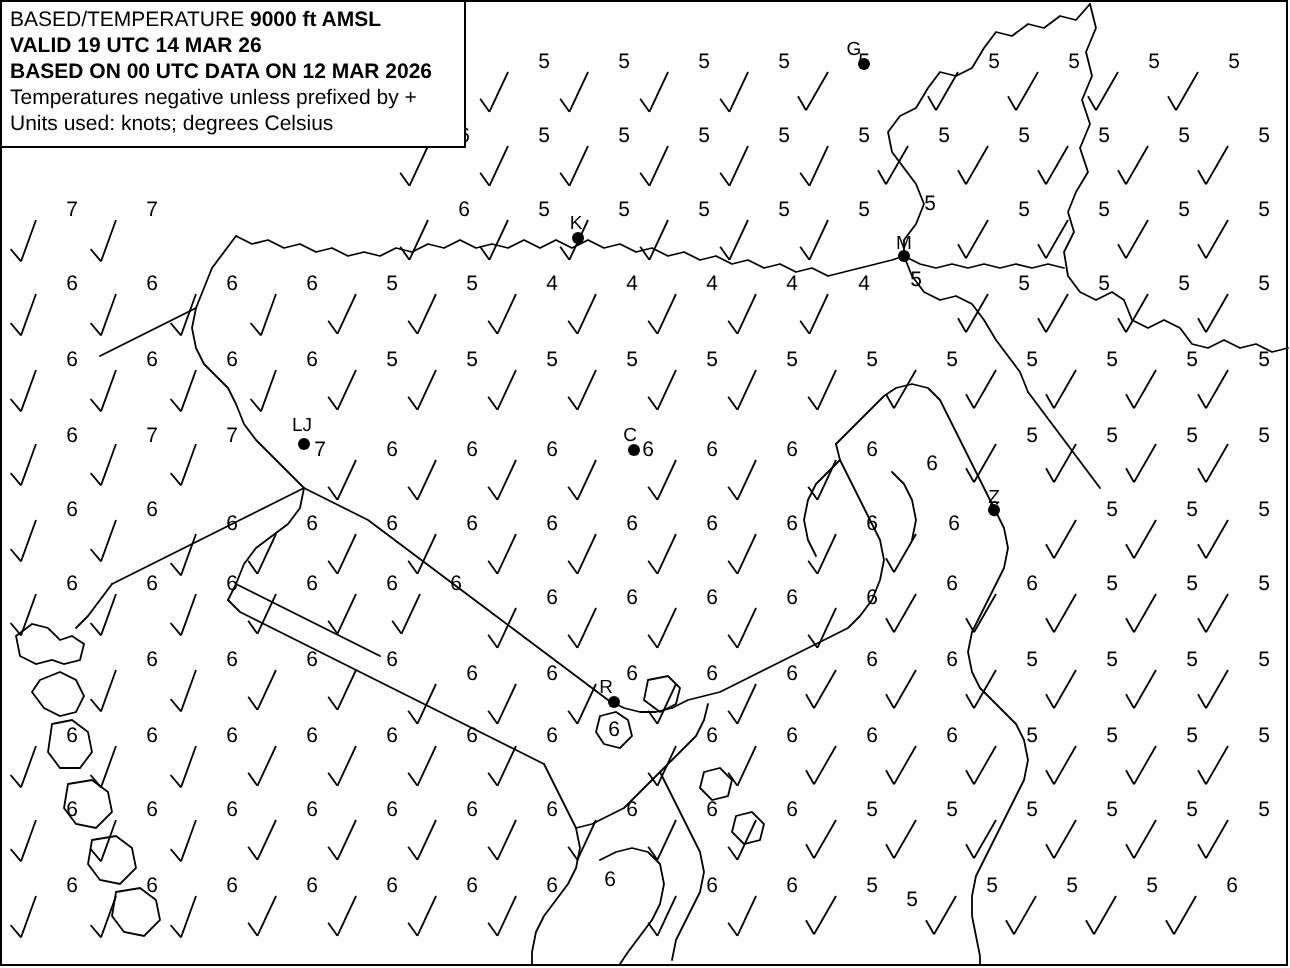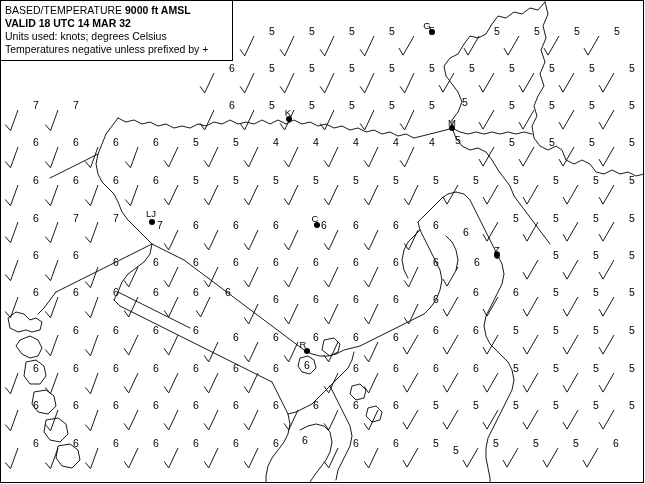--- a/index.html
+++ b/index.html
@@ -985,19 +985,20 @@
       <div class="city-label" style="left: 288px; top: 112px;">K</div>
       <div class="city-label" style="left: 452px; top: 122px;">M</div>
       <div class="city-label" style="left: 151px; top: 213px;">LJ</div>
       <div class="city-label" style="left: 315px; top: 218px;">C</div>
       <div class="city-label" style="left: 497px; top: 249px;">Z</div>
       <div class="city-label" style="left: 303px; top: 344px;">R</div>
     </div>
 
   <div id="legend">
     <div><span>BASED/TEMPERATURE </span><span class="bold">9000 ft AMSL</span></div>
-    <div class="b">VALID 18 UTC 14 MAR 32</div>
+    <div class="b">VALID 19 UTC 14 MAR 26</div>
+    <div class="b">BASED ON 00 UTC DATA ON 12 MAR 2026</div>
+    <div>Temperatures negative unless prefixed by  +</div>
     <div>Units used: knots; degrees Celsius</div>
-    <div>Temperatures negative unless prefixed by  +</div>
   </div>
 
 
 </div>
 
 </body></html>

